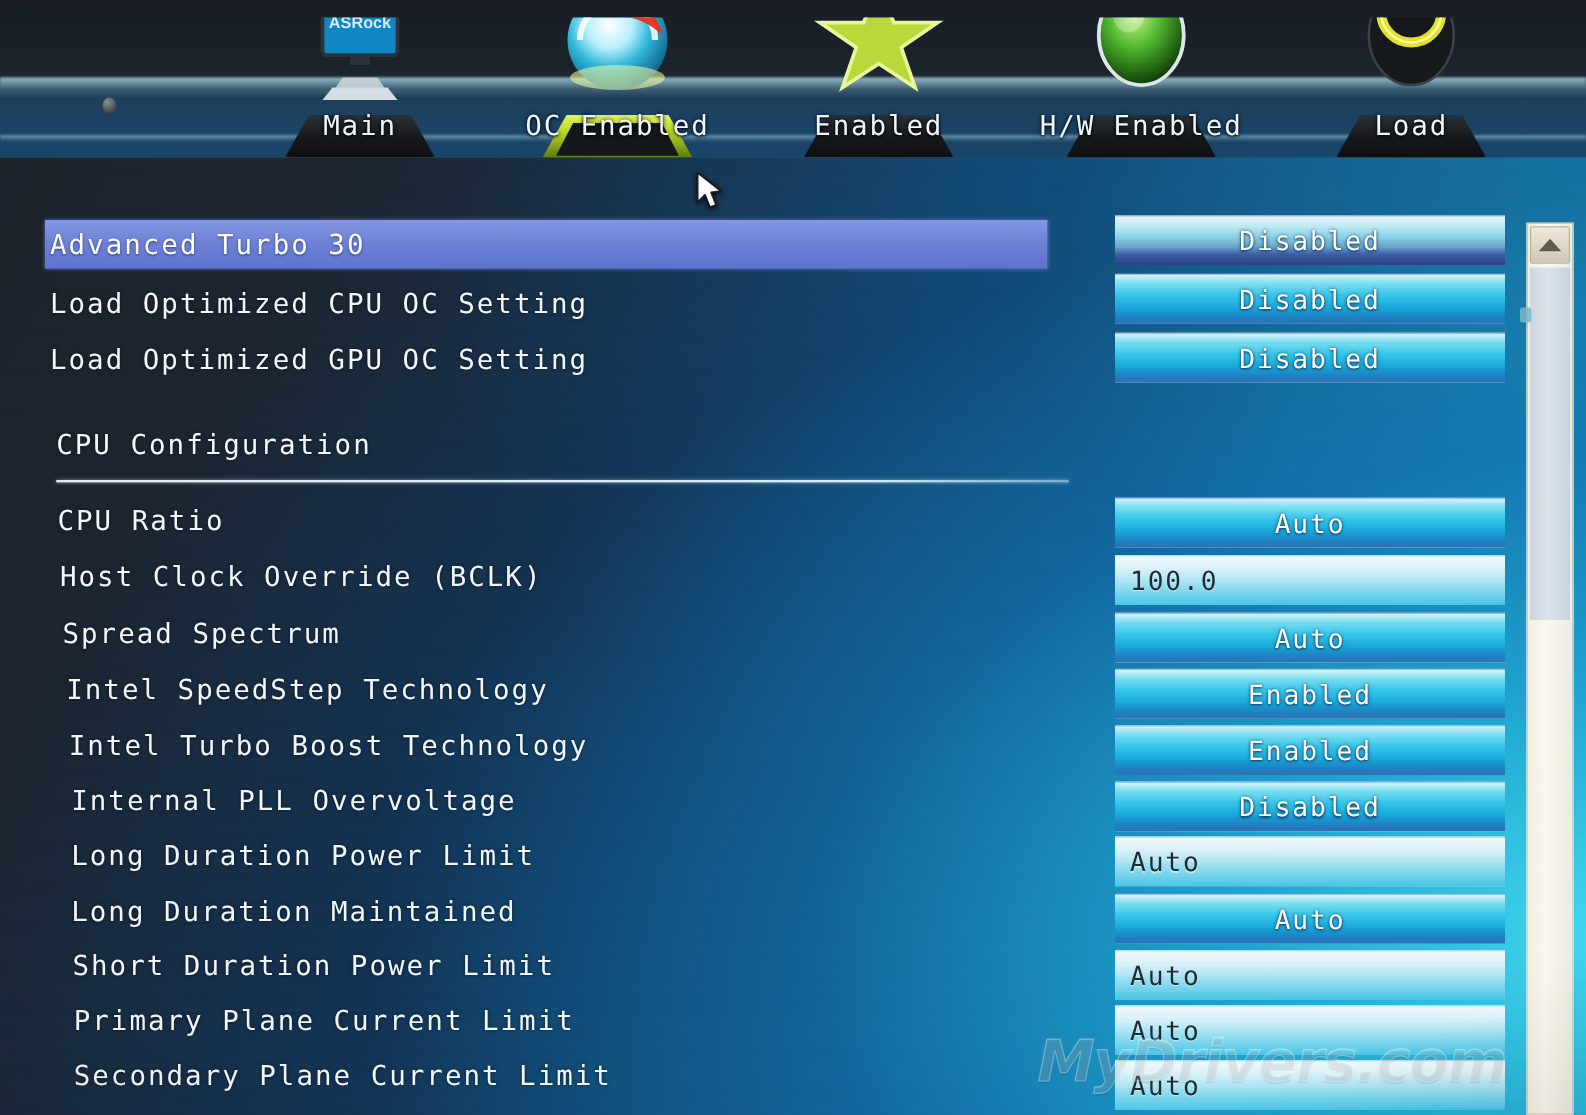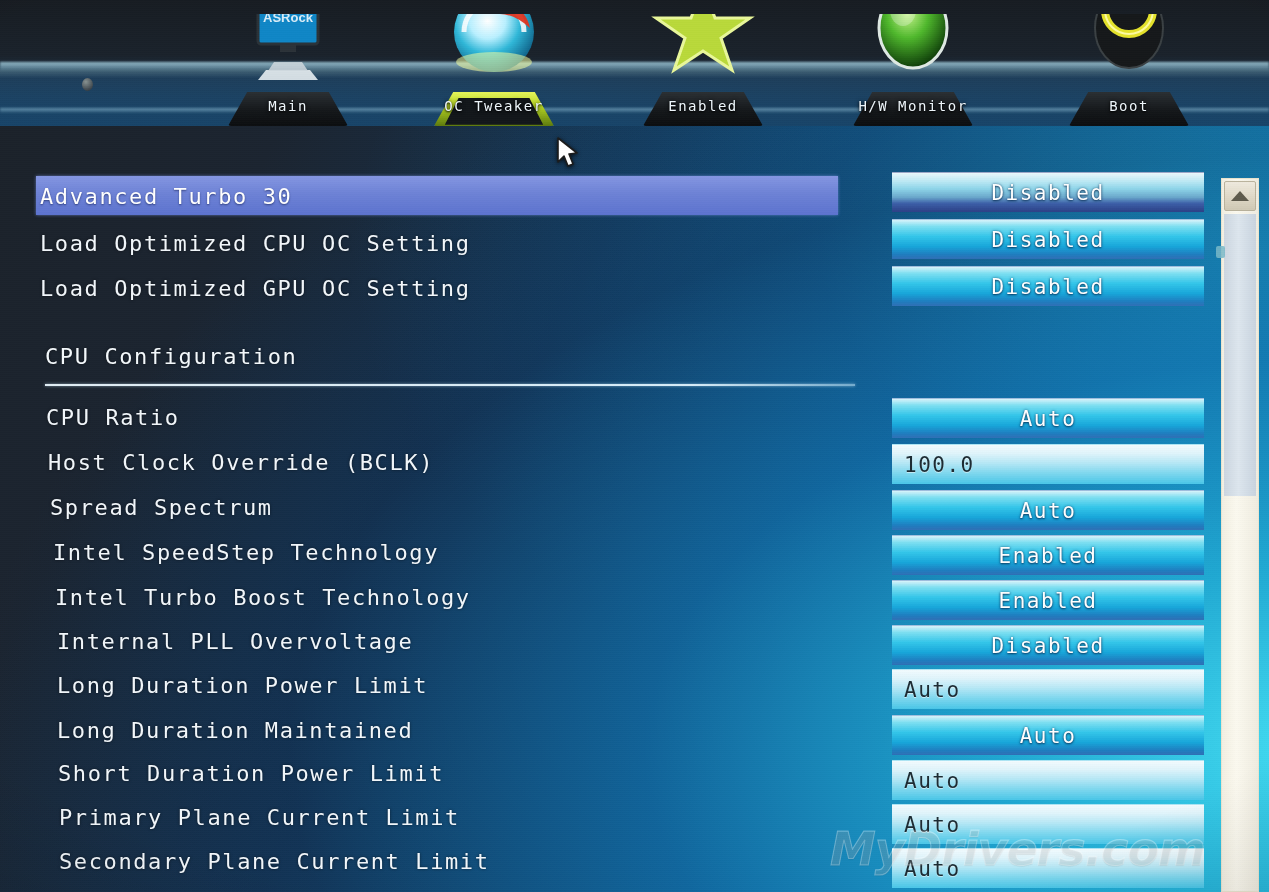--- a/index.html
+++ b/index.html
@@ -67,21 +67,21 @@
   .tab.active .pedestal::after{
     content:"";position:absolute;left:9%;top:18%;width:82%;height:78%;
     background:#12161a;clip-path:polygon(14% 0%,86% 0%,100% 100%,0% 100%);
   }
   .tab .glyph{
     position:absolute;left:50%;bottom:26px;transform:translateX(-50%);
     width:104px;height:86px;display:flex;align-items:flex-end;justify-content:center;
   }
   .tab .lbl{
     position:relative;z-index:3;
-    font-size:14px;letter-spacing:1.5px;color:#eef6fb;
+    font-size:22px;letter-spacing:1.5px;color:#eef6fb;
     text-shadow:0 0 4px rgba(0,0,0,.75),0 1px 2px rgba(0,0,0,.9);
     white-space:nowrap;
   }
 
   
   #content{position:absolute;left:0;top:126px;width:1269px;height:766px;}
 
   .hl-row{
     position:absolute;left:36px;width:802px;height:39px;
     background:linear-gradient(180deg,#8496e2 0%,#6d82d6 45%,#5c73cf 100%);
@@ -214,21 +214,21 @@
             </radialGradient>
           </defs>
           <circle cx="52" cy="18" r="40" fill="url(#orbg)"></circle>
           <path d="M22,18 a30,30 0 0 1 60,0" fill="none" stroke="#ffffff" stroke-width="5" opacity="0.85"></path>
           <path d="M62,-12 q22,6 26,26 q-16,-14 -30,-14 z" fill="#e0341f" opacity="0.95"></path>
           <path d="M30,-2 q10,-18 30,-18" fill="none" stroke="#9ef0ff" stroke-width="4" opacity="0.8"></path>
           <ellipse cx="52" cy="48" rx="38" ry="10" fill="#f4ffa0" opacity="0.55"></ellipse>
         </svg>
       </div>
       <div class="pedestal"></div>
-      <div class="lbl">OC Tweaker</div>
+      <div class="lbl">OC Enabled</div>
     </div>
 
     <div class="tab" style="left:608px">
       <div class="glyph">
         <svg width="104" height="86" viewBox="0 0 104 86">
           <polygon points="52,-28 64,4 99,4 70,24 81,56 52,37 23,56 34,24 5,4 40,4" fill="#b9d93a" stroke="#e9f79a" stroke-width="3"></polygon>
         </svg>
       </div>
       <div class="pedestal"></div>
       <div class="lbl">Enabled</div>
@@ -242,33 +242,33 @@
               <stop offset="0%" stop-color="#c7f58c"></stop>
               <stop offset="45%" stop-color="#4fb82c"></stop>
               <stop offset="100%" stop-color="#0d3c08"></stop>
             </radialGradient>
           </defs>
           <ellipse cx="52" cy="14" rx="34" ry="40" fill="url(#grnorb)" stroke="#dfe9e4" stroke-width="3"></ellipse>
           <ellipse cx="42" cy="-4" rx="13" ry="16" fill="#ffffff" opacity="0.28"></ellipse>
         </svg>
       </div>
       <div class="pedestal"></div>
-      <div class="lbl">H/W Monitor</div>
+      <div class="lbl">H/W Enabled</div>
     </div>
 
     <div class="tab" style="left:1034px">
       <div class="glyph">
         <svg width="104" height="86" viewBox="0 0 104 86">
           <ellipse cx="52" cy="14" rx="34" ry="40" fill="#15181a" stroke="#3a4043" stroke-width="2"></ellipse>
           <circle cx="52" cy="-4" r="24" fill="none" stroke="#e4e22a" stroke-width="8"></circle>
           <circle cx="52" cy="-4" r="24" fill="none" stroke="#fdfba0" stroke-width="2"></circle>
         </svg>
       </div>
       <div class="pedestal"></div>
-      <div class="lbl">Boot</div>
+      <div class="lbl">Load</div>
     </div>
   </div>
 
   <div id="content">
 
     <div class="hl-row" style="top:50px"></div>
 
     <div class="label on-hl" style="left:40px;top:58px">Advanced Turbo 30</div>
     <div class="label" style="left:40px;top:105px">Load Optimized CPU OC Setting</div>
     <div class="label" style="left:40px;top:150px">Load Optimized GPU OC Setting</div>

